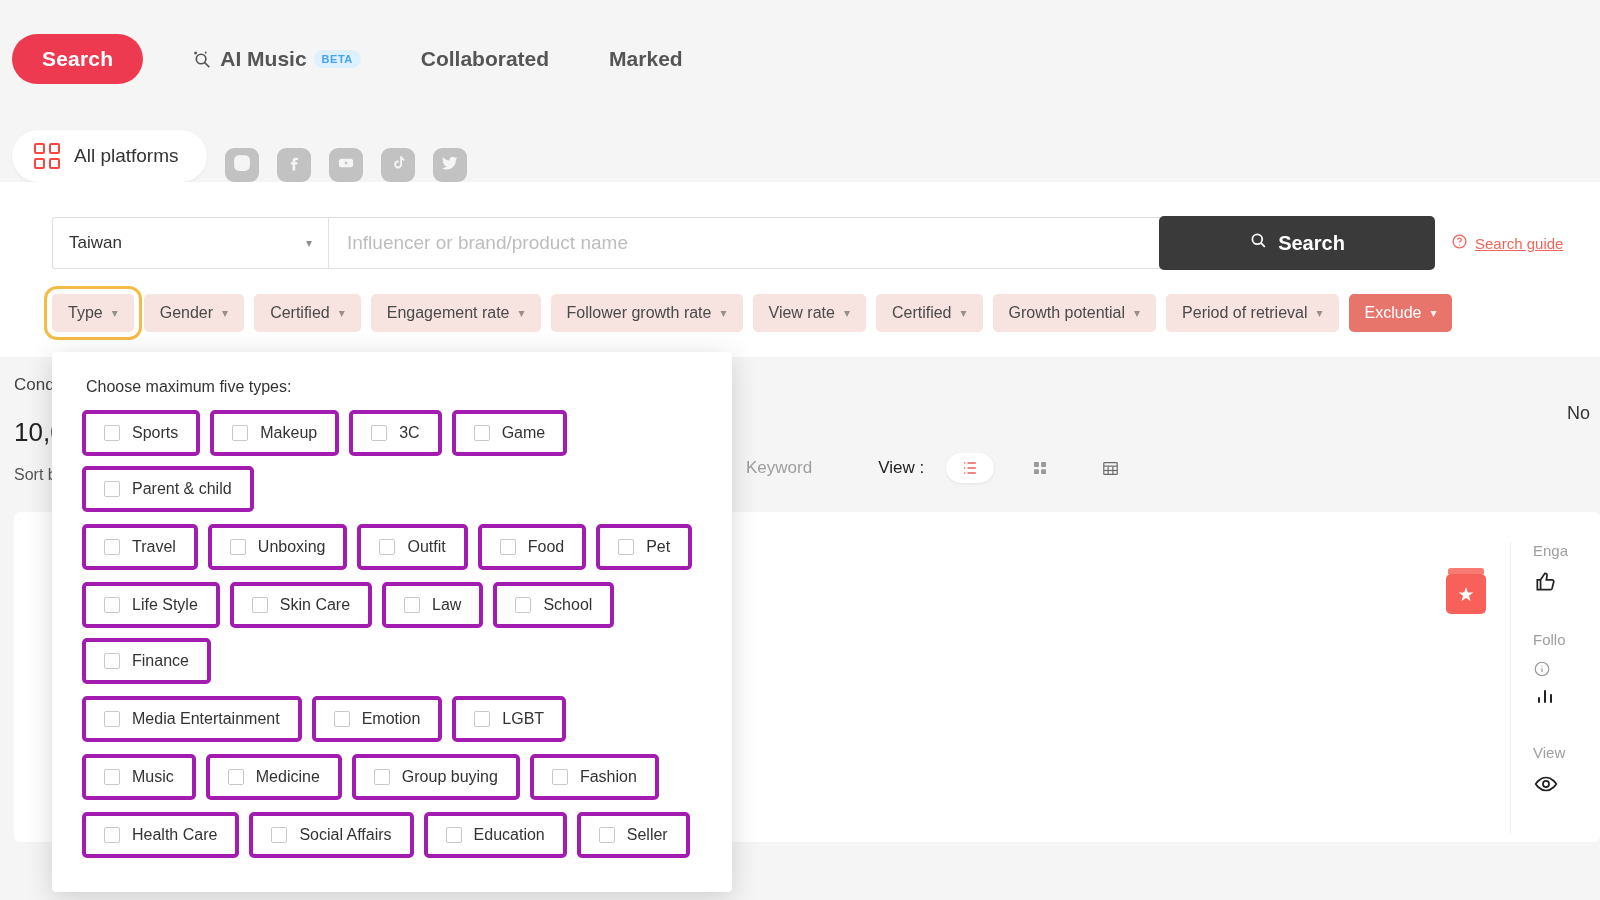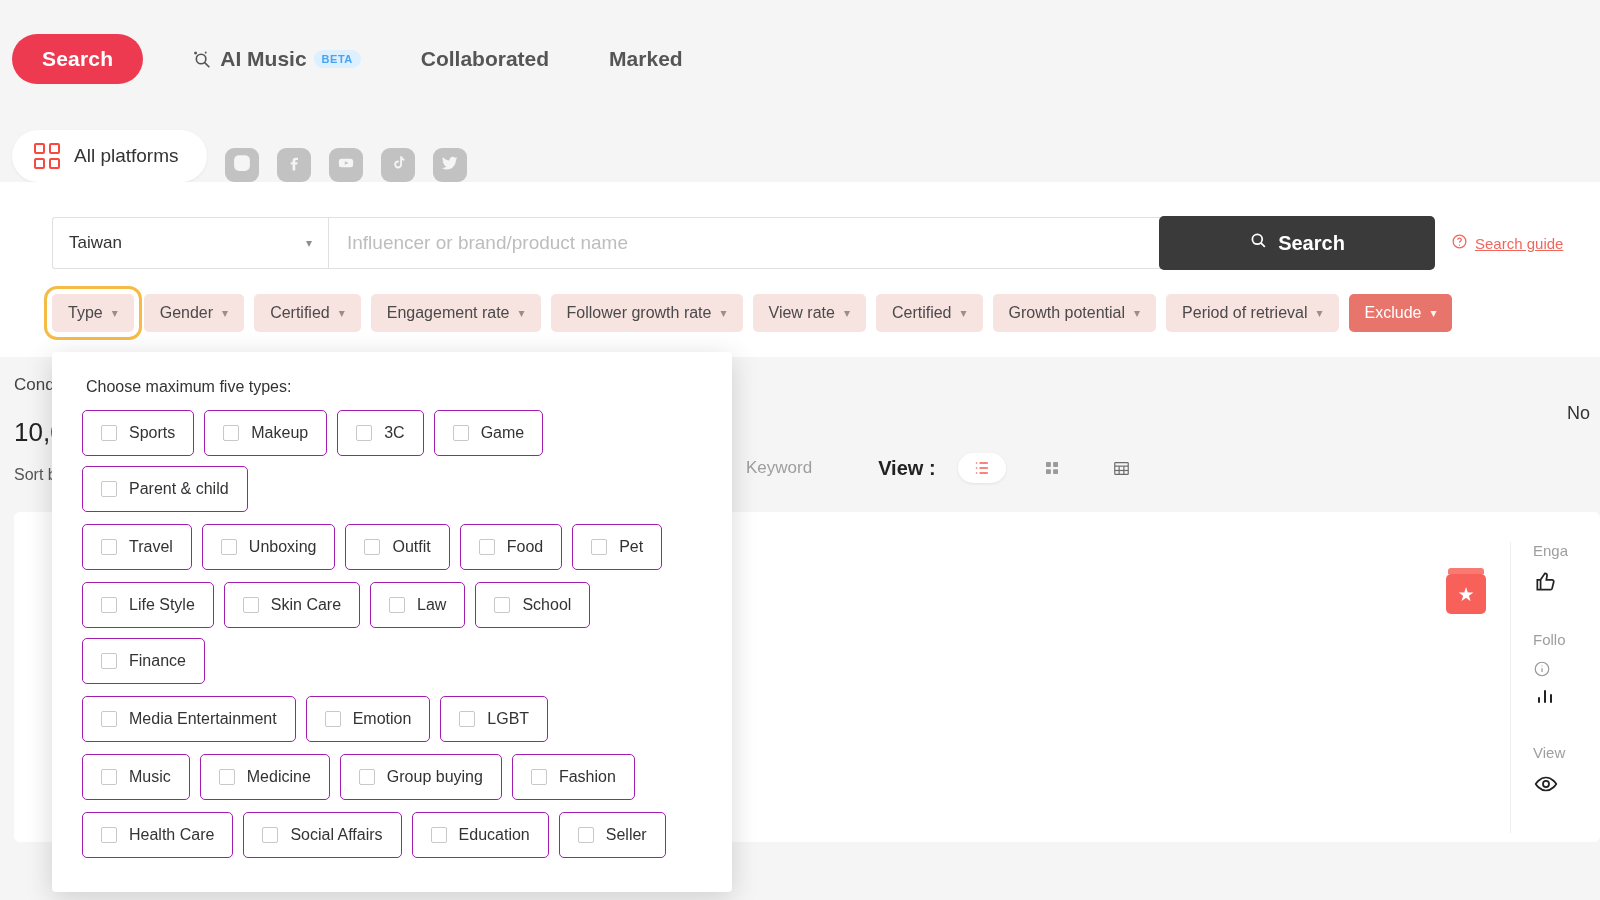--- a/index.html
+++ b/index.html
@@ -101,21 +101,21 @@
   .count-line { padding:22px 0 0 14px; font-size:26px; color:#222; }
   .sort-line {
     padding:18px 0 0 14px; font-size:16px; color:#555;
     display:flex; align-items:center;
   }
   .sort-right {
     position:absolute; left:746px; top:96px;
     display:flex; align-items:center; gap:22px;
   }
   .kw { color:#9e9e9e; font-size:17px; }
-  .viewlbl { font-size:20px; color:#222; font-weight:bold; margin-left:44px; }
+  .viewlbl { font-size:17px; color:#222; font-weight:normal; margin-left:44px; }
   .view-opt {
     width:48px; height:30px; display:flex; align-items:center; justify-content:center;
     cursor:pointer; border-radius:16px;
   }
   .view-opt.active { background:#fff; box-shadow:0 1px 3px rgba(0,0,0,.08); }
   .no-res { position:absolute; right:10px; top:46px; font-size:18px; color:#333; }
 
   
   .card {
     position:absolute; left:14px; top:155px; right:0; height:330px;
@@ -142,21 +142,21 @@
   .dropdown {
     position:absolute; left:52px; top:352px; width:680px;
     background:#fff; border-radius:4px;
     box-shadow:0 6px 28px rgba(0,0,0,.16);
     z-index:50;
   }
   .dd-title { font-size:16px; color:#333; padding:26px 0 0 34px; }
   .dd-body { padding:14px 18px 22px 30px; }
   .dd-row { display:flex; flex-wrap:wrap; gap:10px; margin-bottom:12px; }
   .type-opt {
-    border:1px solid #a21caf; border-radius:5px; background:#fff;
+    border:4px solid #a21caf; border-radius:5px; background:#fff;
     height:46px; padding:0 18px; display:flex; align-items:center; gap:12px;
     font-size:16px; color:#333; cursor:pointer; white-space:nowrap;
   }
   .cbx { width:16px; height:16px; border:1px solid #c8c8c8; border-radius:2px; display:block; }
 </style>
 </head>
 <body>
 
 <div class="topnav">
   <button class="nav-pill">Search</button>

